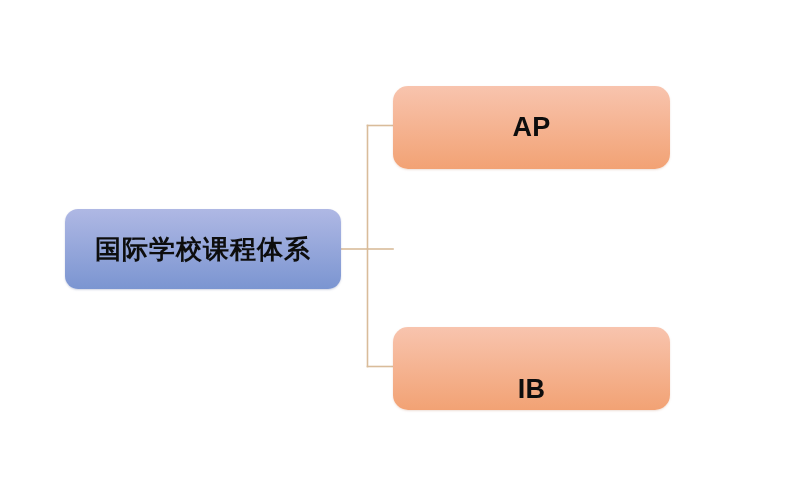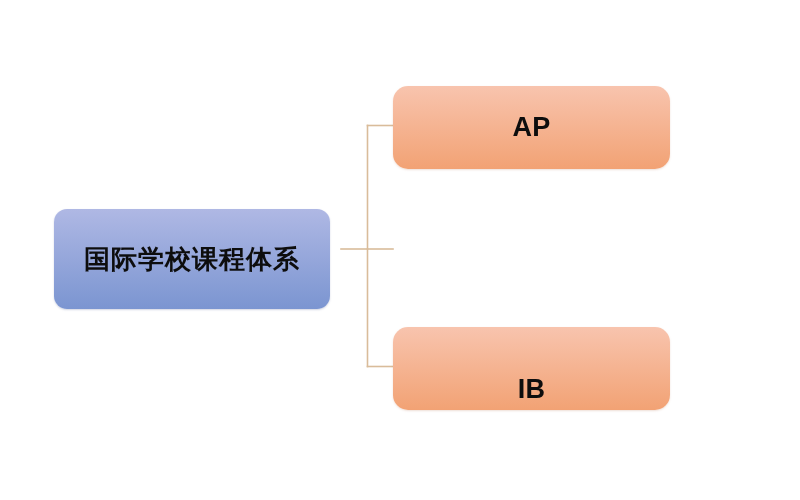--- a/index.html
+++ b/index.html
@@ -46,24 +46,24 @@
     display: block;
     line-height: 1.1;
     color: #0d0d0d;
     font-weight: bold;
     letter-spacing: 0.2px;
     white-space: nowrap;
   }
 
   
   #node-root {
-    left: 54px;
+    left: 65px;
     top: 209px;
     width: 276px;
-    height: 100px;
+    height: 80px;
     border-radius: 13px;
     background: linear-gradient(to bottom, #afb8e4 0%, #a7b2e0 18%, #95a6da 55%, #8099d3 88%, #7b95d1 100%);
     box-shadow: 0 1px 2px rgba(90, 100, 150, 0.28);
   }
   #node-root .node-label {
     font-size: 26px;
     font-family: "DejaVu Sans", "Liberation Sans", sans-serif;
     letter-spacing: 1px;
   }
 

